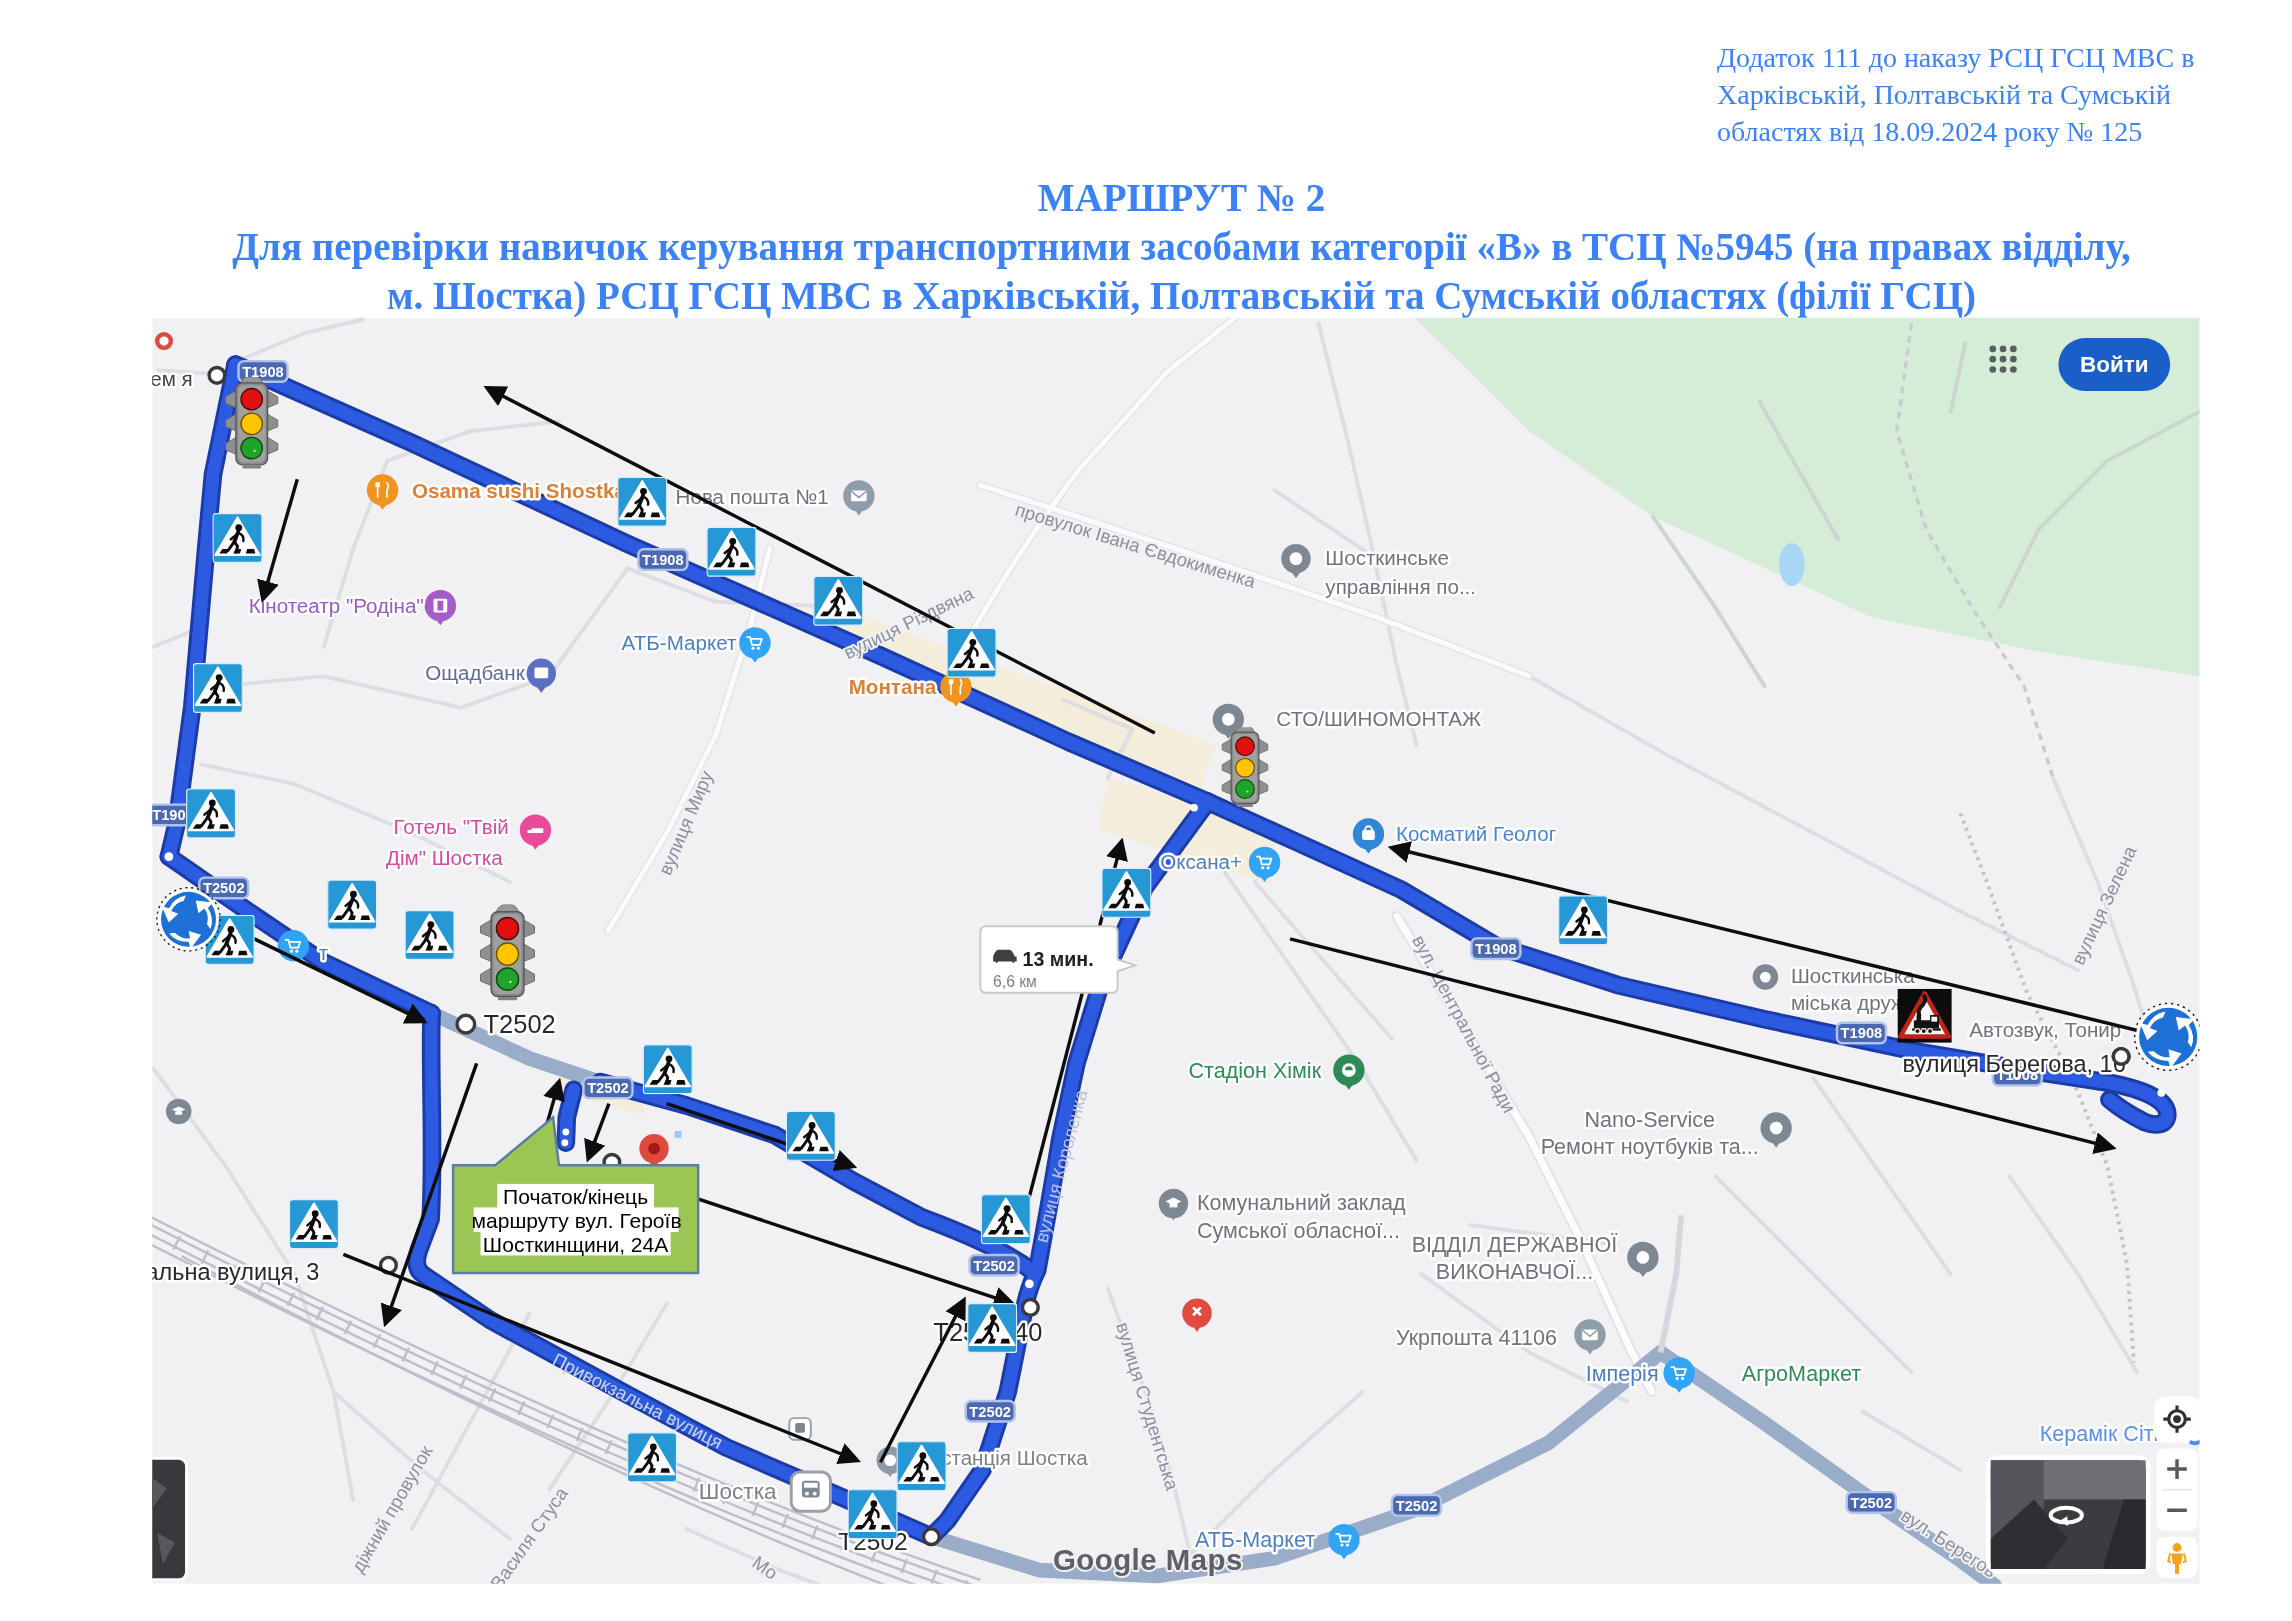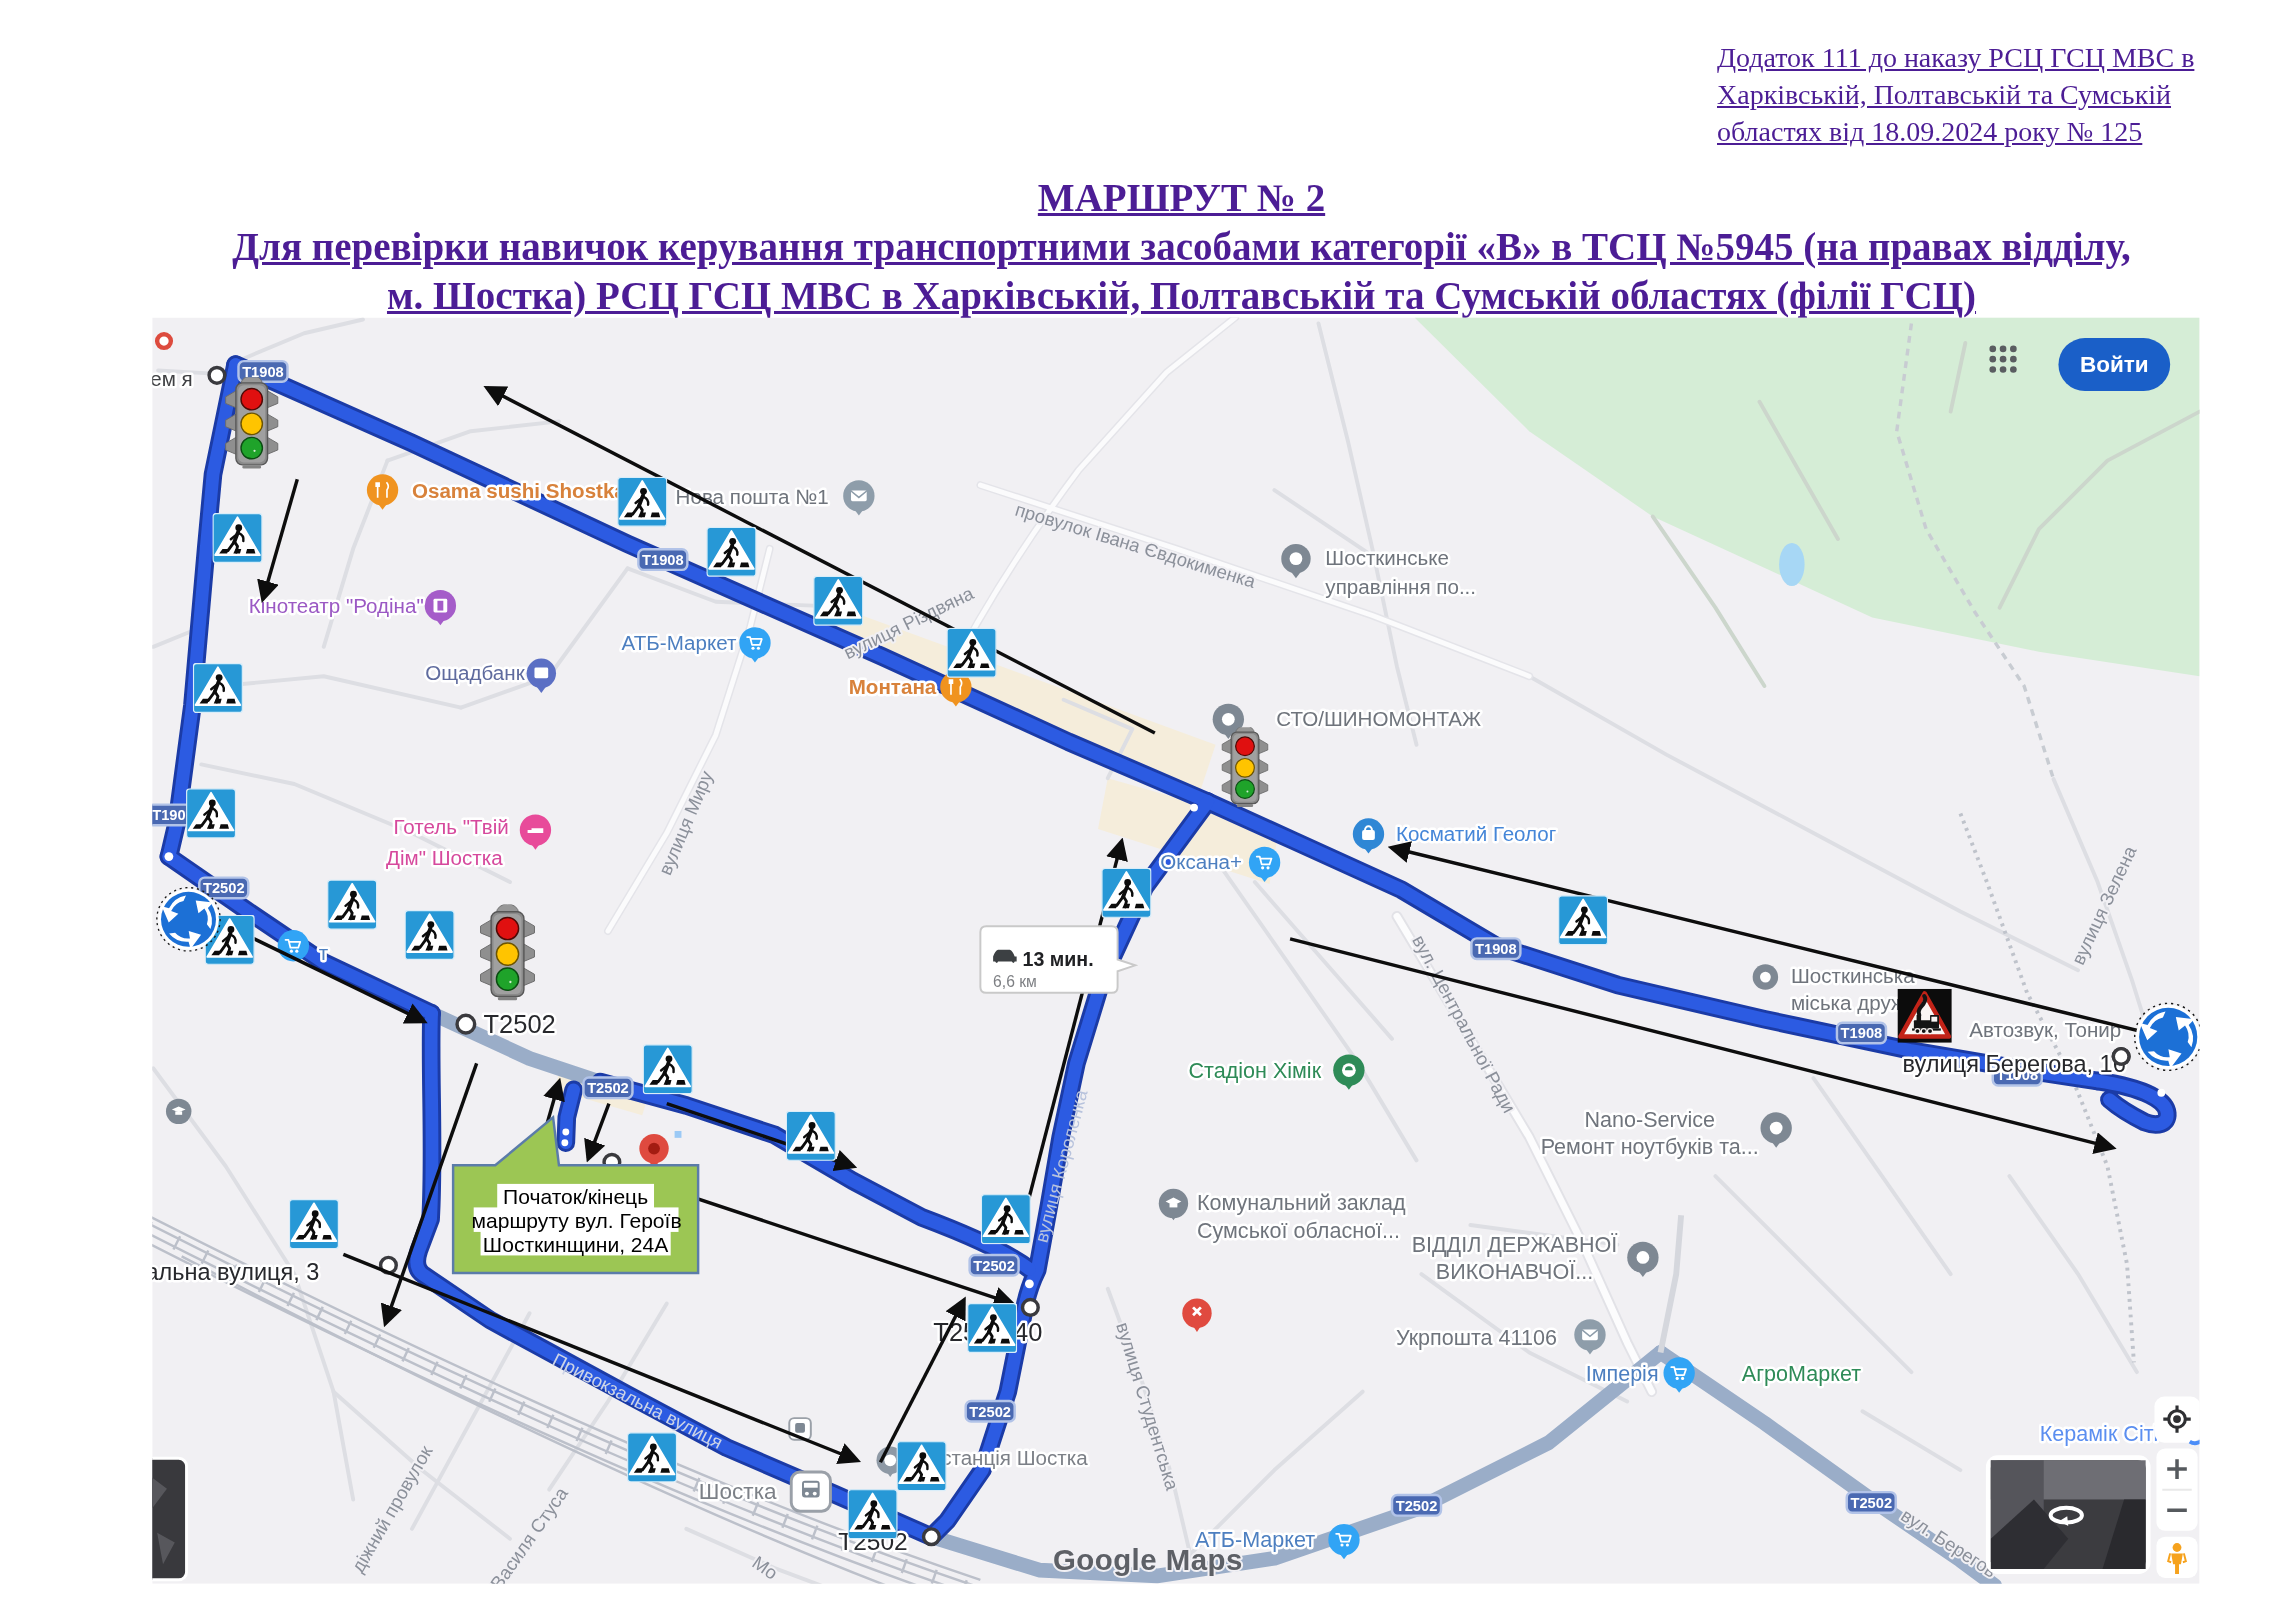--- a/index.html
+++ b/index.html
@@ -1,16 +1,16 @@
 <!DOCTYPE html>
 <html><head>
 <meta charset="utf-8">
 <style>
 html,body{margin:0;padding:0;background:#ffffff;width:2293px;height:1621px;overflow:hidden;}
-.hdr{position:absolute;font-family:"Liberation Serif",serif;color:#4c1d95;text-decoration:underline;}
+.hdr{position:absolute;font-family:"Liberation Serif",serif;color:#3b82f6;}
 #annot{left:1717px;top:39px;font-size:28px;line-height:37px;width:549px;}
 #title{left:59px;top:173px;width:2245px;text-align:center;font-weight:bold;font-size:39px;line-height:49px;}
 svg text{font-family:"Liberation Sans",sans-serif;}
 .halo{paint-order:stroke fill;stroke:#ffffff;stroke-width:5px;stroke-linejoin:round;}
 .halo2{paint-order:stroke fill;stroke:#f1f0f4;stroke-width:4px;stroke-linejoin:round;}
 </style>
 </head>
 <body>
 
 <div class="hdr" id="annot">Додаток 111 до наказу РСЦ ГСЦ МВС в<br>Харківській, Полтавській та Сумській<br>областях від 18.09.2024 року № 125</div>

